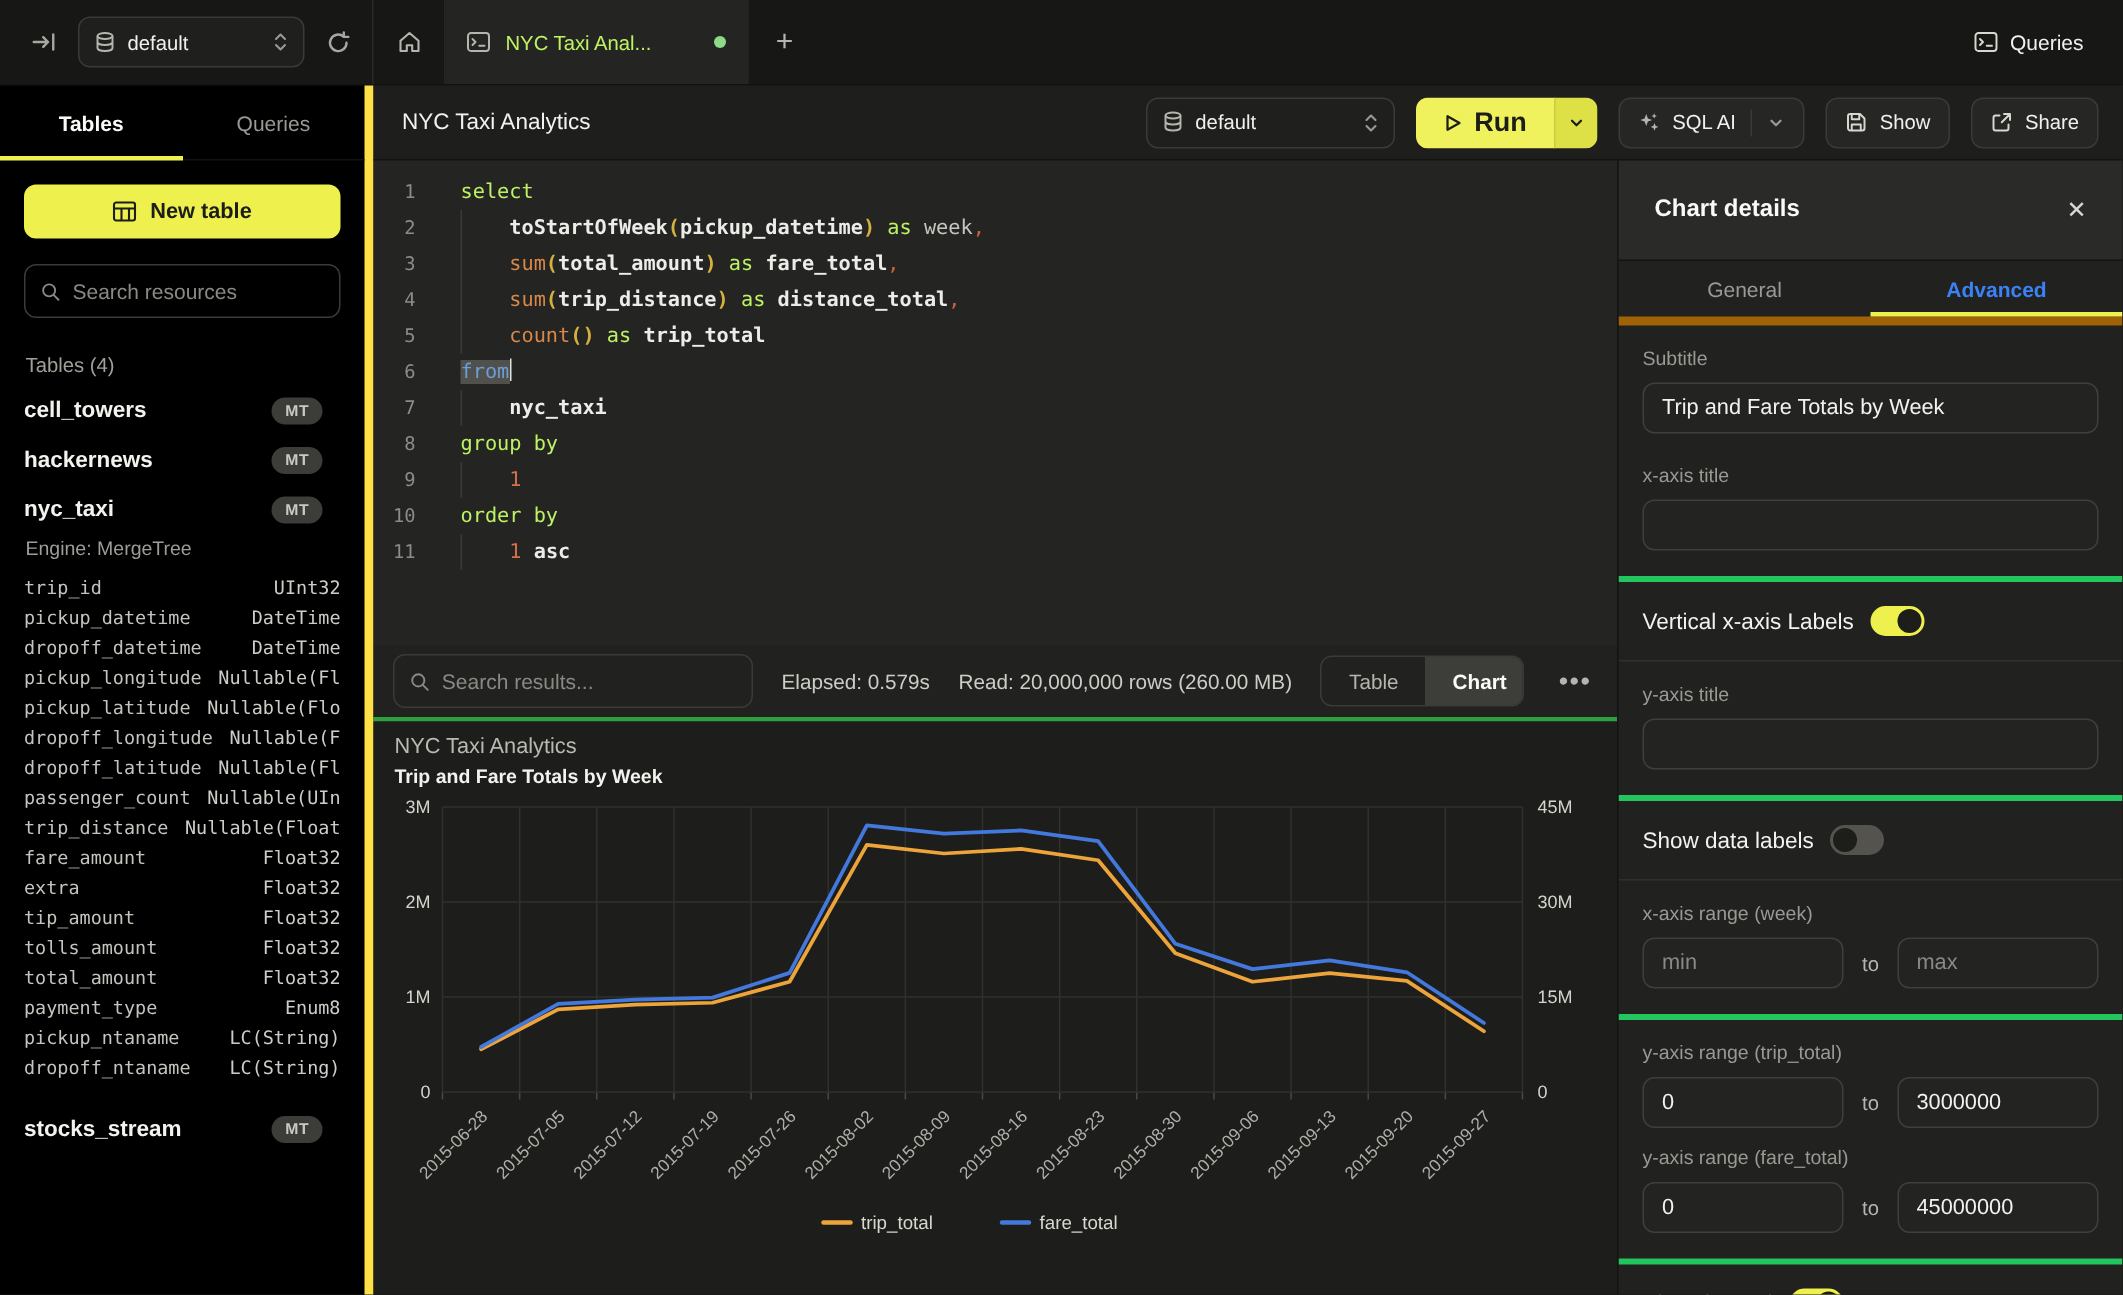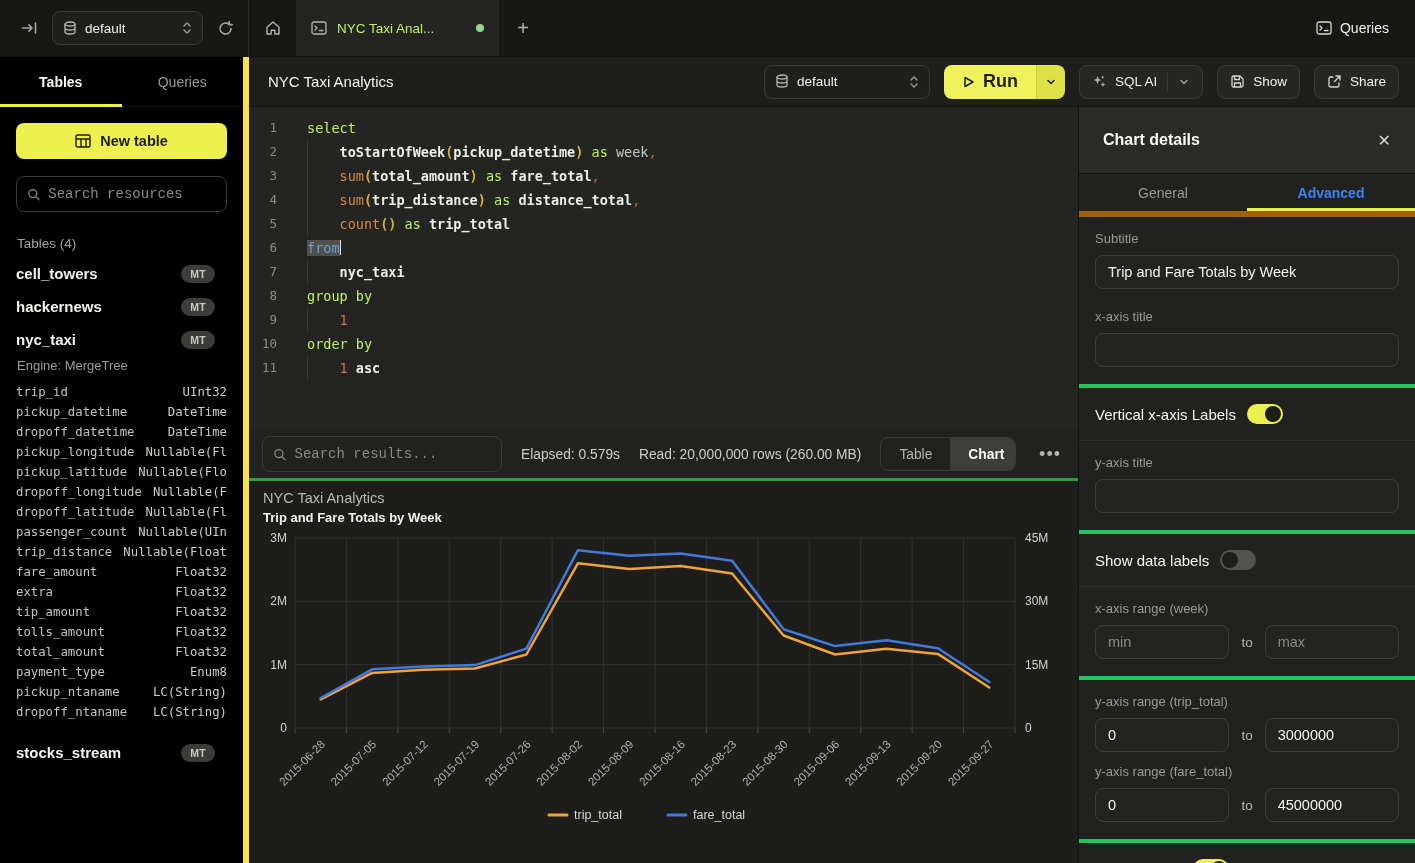--- a/index.html
+++ b/index.html
@@ -21,21 +21,21 @@
 
   
   #sidebar { position:absolute; left:0; top:57px; width:249px; height:806px; background:#000000; border-right:6px solid #fde047; }
   .sb-tabs { height:50px; display:flex; border-bottom:1px solid #131312; }
   .sb-tab { flex:1; display:flex; align-items:center; justify-content:center; font-size:14px; color:#9a9a95; position:relative; cursor:pointer; }
   .sb-tab.active { color:#fafaf7; font-weight:bold; }
   .sb-tab.active::after { content:''; position:absolute; left:0; right:0; bottom:-1px; height:3px; background:#edf04d; }
   .sb-body { padding:16px; }
   .new-table-btn { width:100%; height:36px; background:#edf04d; color:#1d1d1a; border:none; border-radius:8px; font-size:14.5px; font-weight:bold; display:flex; align-items:center; justify-content:center; gap:9px; cursor:pointer; font-family:inherit; }
   .search-box { margin-top:17px; height:36px; border:1px solid #3a3a37; border-radius:8px; display:flex; align-items:center; gap:8px; padding:0 10px; }
-  .search-box input { background:transparent; border:none; outline:none; color:#e8e8e4; font-size:14px; width:100%; font-family:Liberation Mono, monospace; }
+  .search-box input { background:transparent; border:none; outline:none; color:#e8e8e4; font-size:14px; width:100%; font-family:Liberation Sans, sans-serif; }
   .search-box input::placeholder { color:#8a8a85; }
   .tables-header { margin:24px 0 6px 1px; font-size:13.5px; color:#a0a09a; }
   .table-item { display:flex; align-items:center; height:33px; cursor:pointer; }
   .table-item .tname { font-size:15px; font-weight:bold; color:#f2f2ee; }
   .mt-badge { margin-left:auto; margin-right:12px; background:#3c3c39; color:#c9c9c4; border-radius:10px; font-size:10.5px; font-weight:bold; padding:3px 9px; letter-spacing:.3px; }
   .engine-line { font-size:13px; color:#9d9d98; margin:2px 0 9px 1px; }
   .col-row { display:flex; justify-content:space-between; font-family:"DejaVu Sans Mono",monospace; font-size:12.3px; line-height:20px; color:#c4c4bf; white-space:nowrap; overflow:hidden; }
   .col-row .ctype { color:#cdcdc8; margin-left:6px; }
   .stocks-item { margin-top:14px; }
 

